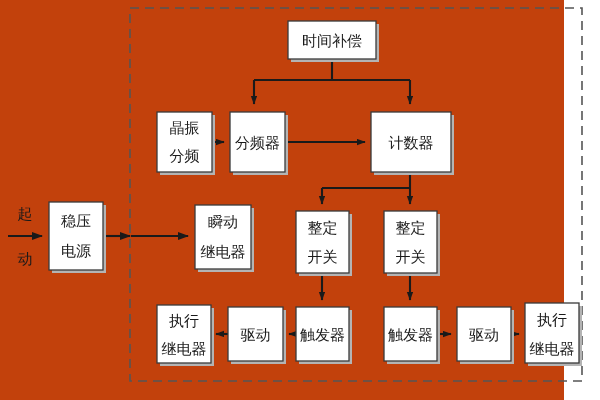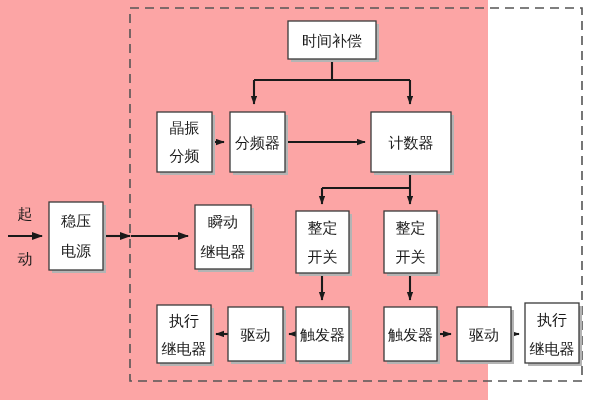--- a/index.html
+++ b/index.html
@@ -8,23 +8,23 @@
     background: #ffffff;
   }
   body {
     width: 600px;
     height: 400px;
     font-family: "DejaVu Sans", "Liberation Sans", sans-serif;
     overflow: hidden;
   }
   #diagram-root {
     position: relative;
-    width: 488px;
+    width: 564px;
     height: 400px;
-    background: #fca5a5;
+    background: #c2410c;
   }
   svg#diagram-svg {
     position: absolute;
     top: 0;
     left: 0;
     width: 600px;
     height: 400px;
     display: block;
   }
   .node-box {

